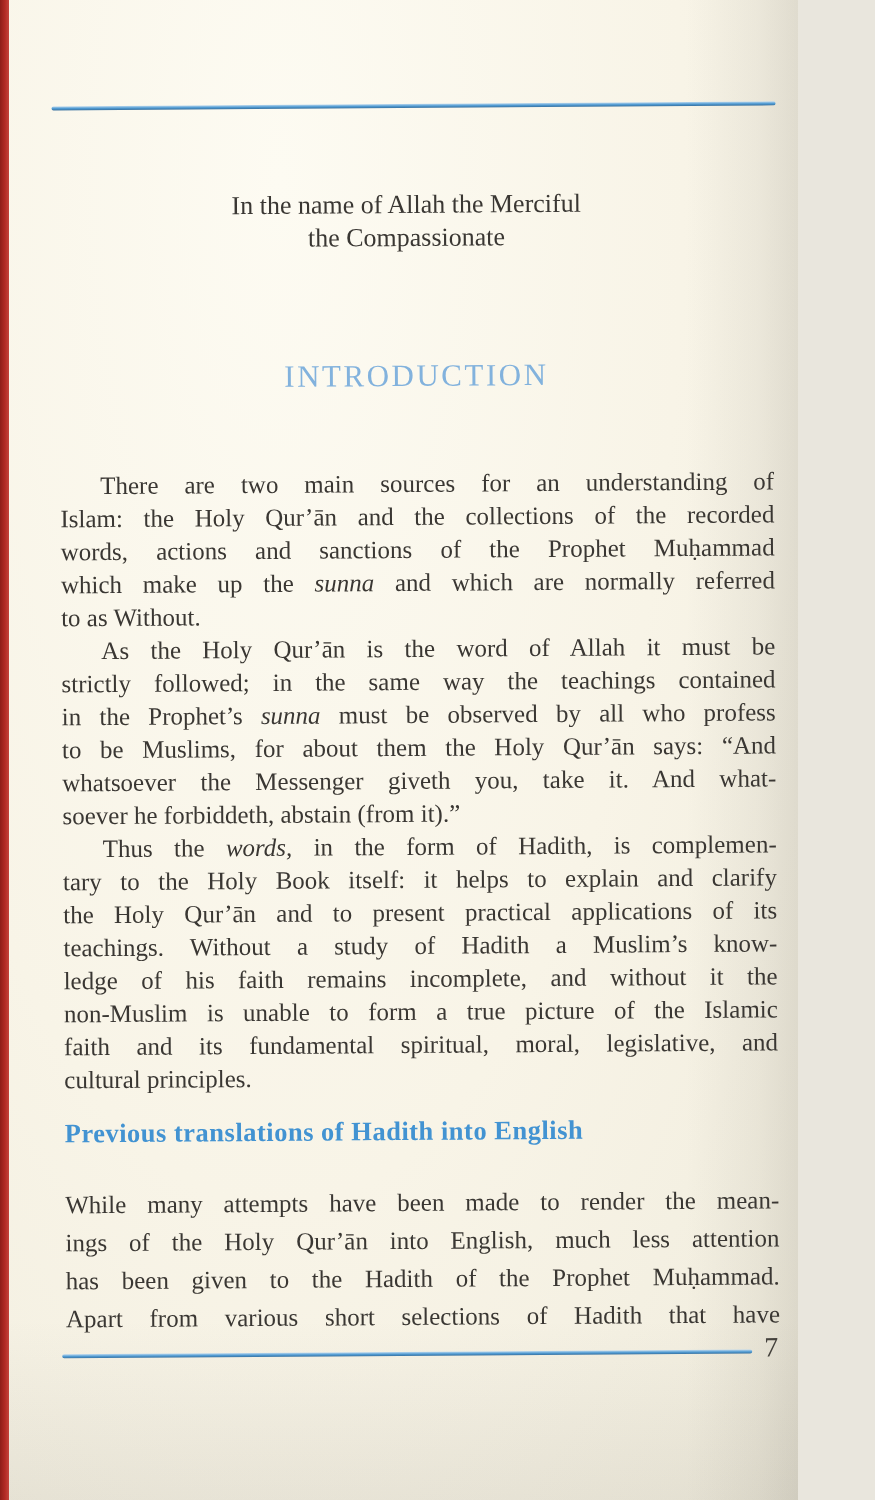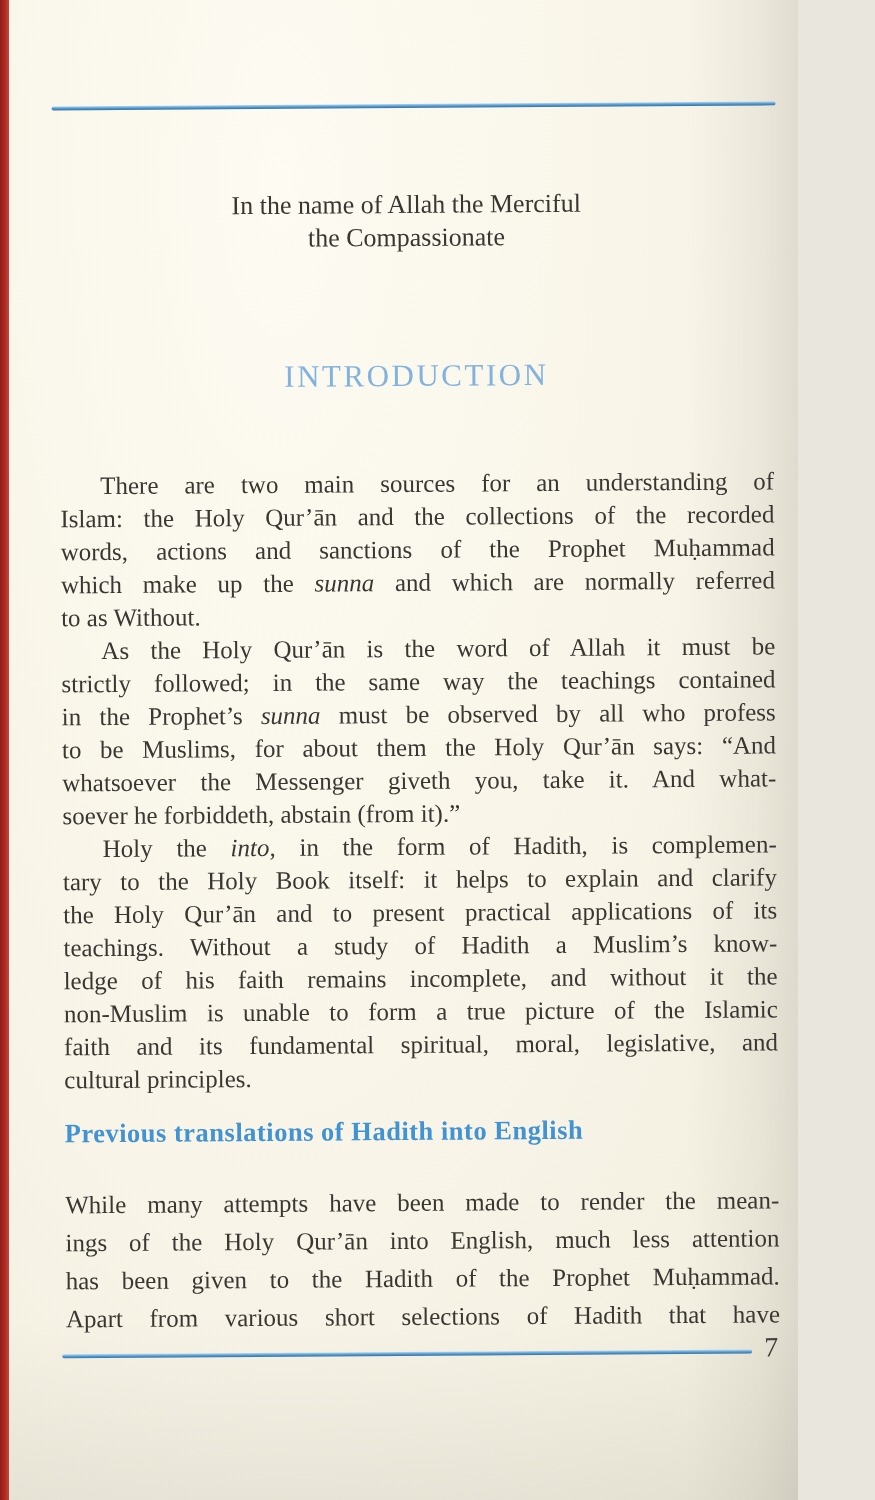--- a/index.html
+++ b/index.html
@@ -83,21 +83,21 @@
         <div class="line"><span class="">Islam: the Holy Qur’ān and the collections of the recorded</span></div>
         <div class="line"><span class="">words, actions and sanctions of the Prophet Muḥammad</span></div>
         <div class="line"><span class="">which make up the </span><span class="it">sunna</span><span class=""> and which are normally referred</span></div>
         <div class="line noj"><span class="">to as Without.</span></div>
         <div class="line indent"><span class="">As the Holy Qur’ān is the word of Allah it must be</span></div>
         <div class="line"><span class="">strictly followed; in the same way the teachings contained</span></div>
         <div class="line"><span class="">in the Prophet’s </span><span class="it">sunna</span><span class=""> must be observed by all who profess</span></div>
         <div class="line"><span class="">to be Muslims, for about them the Holy Qur’ān says: “And</span></div>
         <div class="line"><span class="">whatsoever the Messenger giveth you, take it. And what-</span></div>
         <div class="line noj"><span class="">soever he forbiddeth, abstain (from it).”</span></div>
-        <div class="line indent"><span class="">Holy the </span><span class="it">into,</span><span class=""> in the form of Hadith, is complemen-</span></div>
+        <div class="line indent"><span class="">Thus the </span><span class="it">words,</span><span class=""> in the form of Hadith, is complemen-</span></div>
         <div class="line"><span class="">tary to the Holy Book itself: it helps to explain and clarify</span></div>
         <div class="line"><span class="">the Holy Qur’ān and to present practical applications of its</span></div>
         <div class="line"><span class="">teachings. Without a study of Hadith a Muslim’s know-</span></div>
         <div class="line"><span class="">ledge of his faith remains incomplete, and without it the</span></div>
         <div class="line"><span class="">non-Muslim is unable to form a true picture of the Islamic</span></div>
         <div class="line"><span class="">faith and its fundamental spiritual, moral, legislative, and</span></div>
         <div class="line noj"><span class="">cultural principles.</span></div>
       </div>
 
     <h2 class="sub-heading">Previous translations of Hadith into English</h2>

